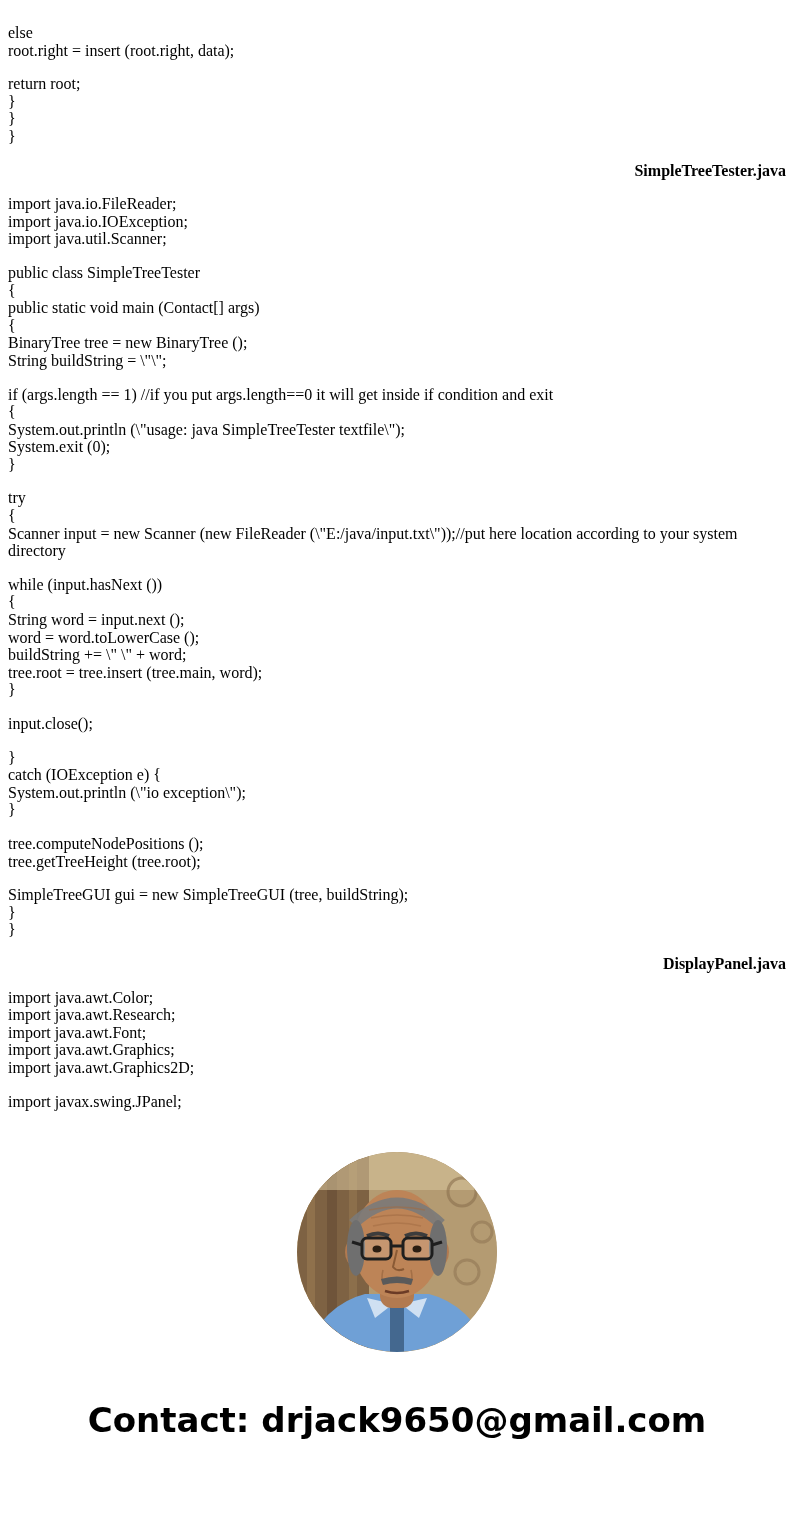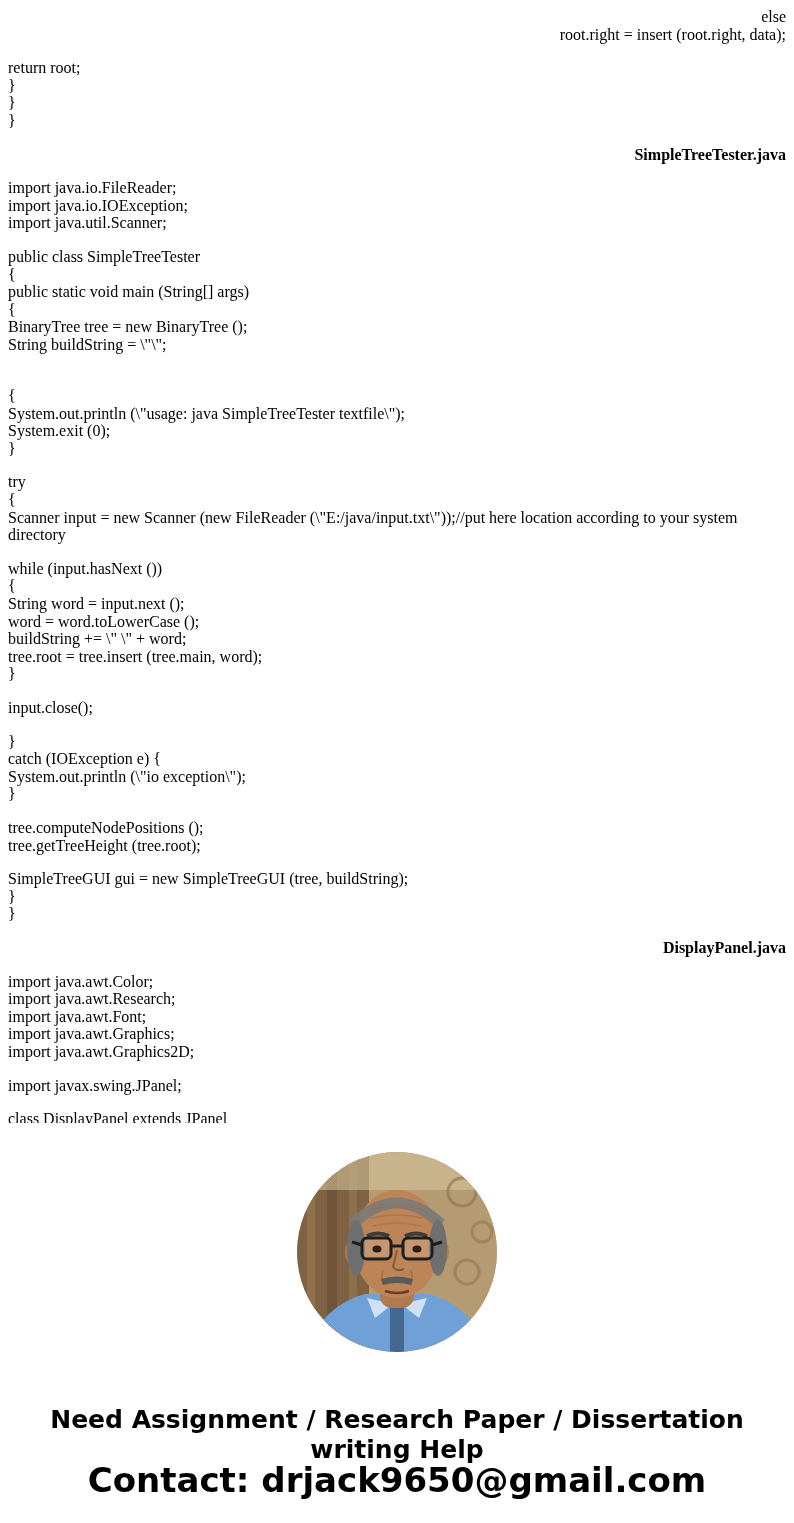--- a/index.html
+++ b/index.html
@@ -17,21 +17,21 @@
     overflow: hidden;
     padding: 8px 8px 0 8px;
   }
   .para {
     margin: 16px 0;
     font-size: 16px;
     line-height: 17.6px;
     color: #000;
     word-wrap: break-word;
   }
-  .para:first-child { margin-top: 0; text-align: right; }
+  .para:first-child { margin-top: 16px; }
   .para.bold { font-weight: 700; text-align: right; }
 
   .avatar-wrap {
     margin-top: 29px;
     display: flex;
     justify-content: center;
   }
   .avatar {
     width: 200px;
     height: 200px;
@@ -61,22 +61,22 @@
   }
 </style>
 </head>
 <body>
 
 <div class="code-document">
     <p class="para"><span>else</span><br><span>root.right = insert (root.right, data);</span></p>
     <p class="para"><span>return root;</span><br><span>}</span><br><span>}</span><br><span>}</span></p>
     <p class="para bold"><span>SimpleTreeTester.java</span></p>
     <p class="para"><span>import java.io.FileReader;</span><br><span>import java.io.IOException;</span><br><span>import java.util.Scanner;</span></p>
-    <p class="para"><span>public class SimpleTreeTester</span><br><span>{</span><br><span>public static void main (String[] args)</span><br><span>{</span><br><span>BinaryTree tree = new BinaryTree ();</span><br><span>String buildString = \"\";</span></p>
-    <p class="para"><br><span>{</span><br><span>System.out.println (\"usage: java SimpleTreeTester textfile\");</span><br><span>System.exit (0);</span><br><span>}</span></p>
+    <p class="para"><span>public class SimpleTreeTester</span><br><span>{</span><br><span>public static void main (Contact[] args)</span><br><span>{</span><br><span>BinaryTree tree = new BinaryTree ();</span><br><span>String buildString = \"\";</span></p>
+    <p class="para"><span>if (args.length == 1) //if you put args.length==0 it will get inside if condition and exit</span><br><span>{</span><br><span>System.out.println (\"usage: java SimpleTreeTester textfile\");</span><br><span>System.exit (0);</span><br><span>}</span></p>
     <p class="para"><span>try</span><br><span>{</span><br><span>Scanner input = new Scanner (new FileReader (\"E:/java/input.txt\"));//put here location according to your system directory</span></p>
     <p class="para"><span>while (input.hasNext ())</span><br><span>{</span><br><span>String word = input.next ();</span><br><span>word = word.toLowerCase ();</span><br><span>buildString += \" \" + word;</span><br><span>tree.root = tree.insert (tree.main, word);</span><br><span>}</span></p>
     <p class="para"><span>input.close();</span></p>
     <p class="para"><span>}</span><br><span>catch (IOException e) {</span><br><span>System.out.println (\"io exception\");</span><br><span>}</span></p>
     <p class="para"><span>tree.computeNodePositions ();</span><br><span>tree.getTreeHeight (tree.root);</span></p>
     <p class="para"><span>SimpleTreeGUI gui = new SimpleTreeGUI (tree, buildString);</span><br><span>}</span><br><span>}</span></p>
     <p class="para bold"><span>DisplayPanel.java</span></p>
     <p class="para"><span>import java.awt.Color;</span><br><span>import java.awt.Research;</span><br><span>import java.awt.Font;</span><br><span>import java.awt.Graphics;</span><br><span>import java.awt.Graphics2D;</span></p>
     <p class="para"><span>import javax.swing.JPanel;</span></p>
     <p class="para"><span>class DisplayPanel extends JPanel</span></p>
@@ -142,15 +142,14 @@
 
         <path d="M84,127 Q100,122 116,127 L114,133 Q100,129 86,133 Z" fill="#5a5a5a"></path>
 
         <path d="M88,139 Q100,143 112,139" stroke="#6b3b26" stroke-width="2.5" fill="none"></path>
       </g>
     </svg>
   </div>
 </div>
 
 <div class="footer">
-  <div class="help-heading">Need Assignment / Research Paper / Dissertation writing Help</div>
   <div class="contact">Contact: drjack9650@gmail.com</div>
 </div>
 
 </body></html>

